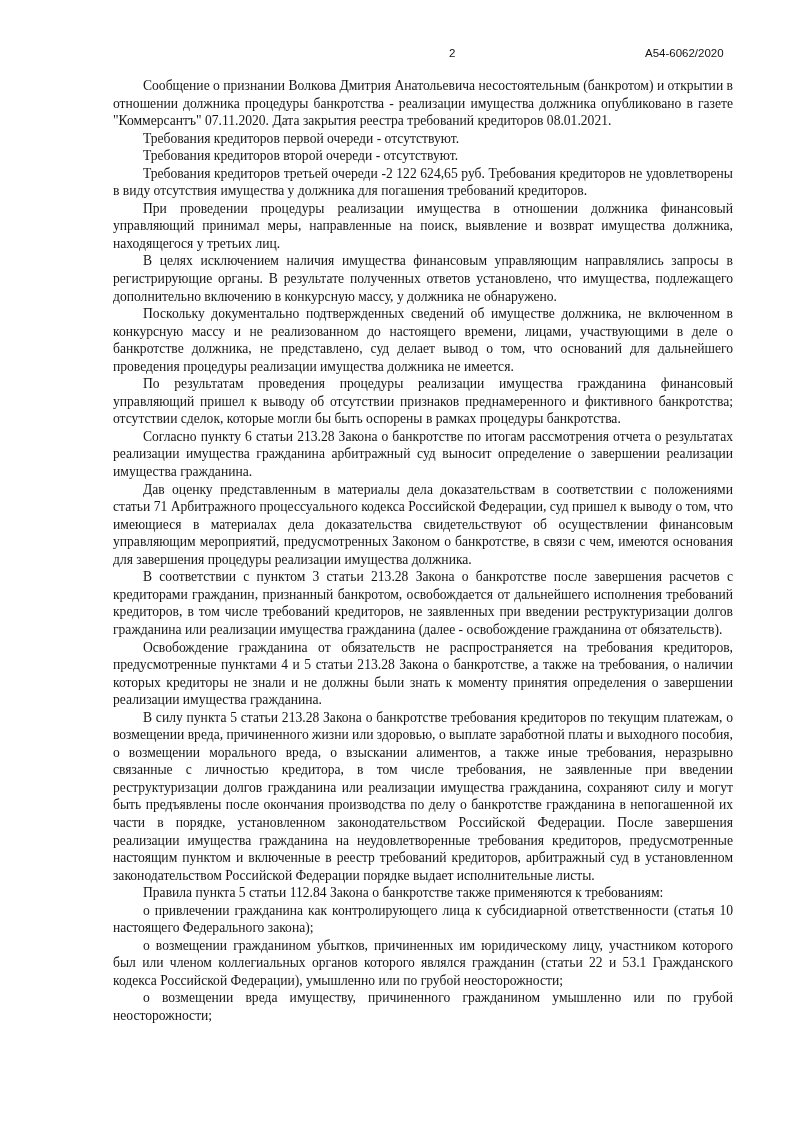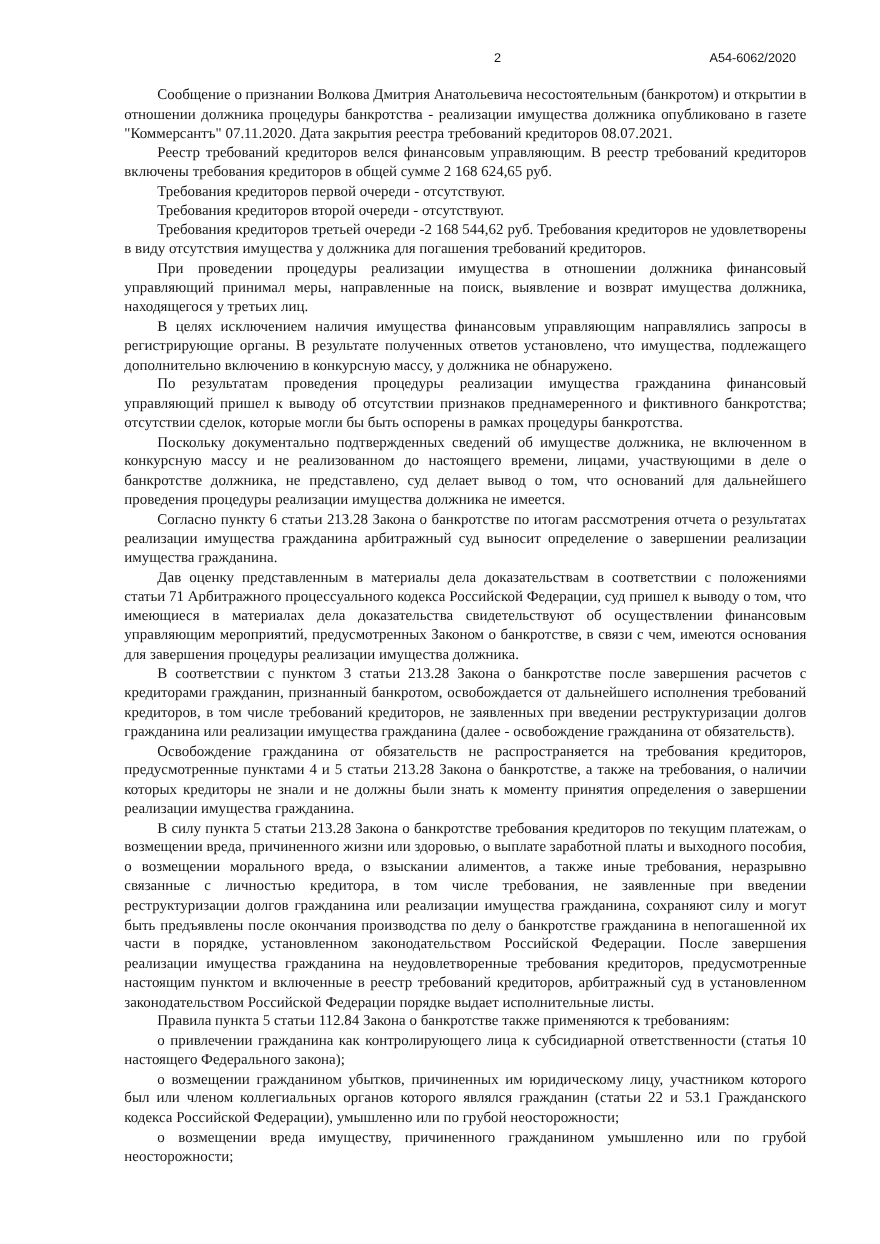--- a/index.html
+++ b/index.html
@@ -23,29 +23,28 @@
 </head>
 <body>
 
 <div class="page">
   <div class="header">
     <span class="page-num">2</span>
     <span class="case-num">А54-6062/2020</span>
   </div>
 
   <div class="body">
-    <p>Сообщение о признании Волкова Дмитрия Анатольевича несостоятельным (банкротом) и открытии в отношении должника процедуры банкротства - реализации имущества должника опубликовано в газете "Коммерсантъ" 07.11.2020. Дата закрытия реестра требований кредиторов 08.07.2021.</p>
-    <p>Реестр требований кредиторов велся финансовым управляющим. В реестр требований кредиторов включены требования кредиторов в общей сумме 2 168 624,65 руб.</p>
+    <p>Сообщение о признании Волкова Дмитрия Анатольевича несостоятельным (банкротом) и открытии в отношении должника процедуры банкротства - реализации имущества должника опубликовано в газете "Коммерсантъ" 07.11.2020. Дата закрытия реестра требований кредиторов 08.01.2021.</p>
     <p>Требования кредиторов первой очереди - отсутствуют.</p>
     <p>Требования кредиторов второй очереди  - отсутствуют.</p>
-    <p>Требования кредиторов третьей очереди -2 168 544,62 руб. Требования кредиторов не удовлетворены в виду отсутствия имущества у должника для погашения требований кредиторов.</p>
+    <p>Требования кредиторов третьей очереди -2 122 624,65 руб. Требования кредиторов не удовлетворены в виду отсутствия имущества у должника для погашения требований кредиторов.</p>
     <p>При проведении процедуры реализации имущества в отношении должника финансовый управляющий принимал меры, направленные на поиск, выявление и возврат имущества должника, находящегося у третьих лиц.</p>
     <p>В целях исключением наличия имущества финансовым управляющим направлялись запросы в регистрирующие органы. В результате полученных ответов установлено, что имущества, подлежащего дополнительно включению в конкурсную массу, у должника не обнаружено.</p>
+    <p>Поскольку документально подтвержденных сведений об имуществе должника, не включенном в конкурсную массу и не реализованном до настоящего времени, лицами, участвующими в деле о банкротстве должника, не представлено, суд делает вывод о том, что оснований для дальнейшего проведения процедуры реализации имущества должника не имеется.</p>
     <p>По результатам проведения процедуры реализации имущества гражданина финансовый управляющий пришел к выводу об отсутствии признаков преднамеренного и фиктивного банкротства; отсутствии сделок, которые могли бы быть оспорены в рамках процедуры банкротства.</p>
-    <p>Поскольку документально подтвержденных сведений об имуществе должника, не включенном в конкурсную массу и не реализованном до настоящего времени, лицами, участвующими в деле о банкротстве должника, не представлено, суд делает вывод о том, что оснований для дальнейшего проведения процедуры реализации имущества должника не имеется.</p>
     <p>Согласно пункту  6 статьи 213.28 Закона о банкротстве по итогам рассмотрения отчета о результатах реализации имущества гражданина арбитражный суд выносит определение о завершении реализации имущества гражданина.</p>
     <p>Дав оценку представленным в материалы дела доказательствам в соответствии с положениями статьи 71 Арбитражного процессуального кодекса Российской Федерации, суд пришел к выводу о том, что имеющиеся в материалах дела доказательства свидетельствуют об осуществлении финансовым управляющим мероприятий, предусмотренных Законом о банкротстве, в связи с чем, имеются основания для завершения процедуры реализации имущества должника.</p>
     <p>В соответствии с пунктом 3 статьи 213.28 Закона о банкротстве  после завершения расчетов с кредиторами гражданин, признанный банкротом, освобождается от дальнейшего исполнения требований кредиторов, в том числе требований кредиторов, не заявленных при введении реструктуризации долгов гражданина или реализации имущества гражданина (далее - освобождение гражданина от обязательств).</p>
     <p>Освобождение гражданина от обязательств не распространяется на требования кредиторов, предусмотренные пунктами 4 и 5 статьи 213.28 Закона о банкротстве, а также на требования, о наличии которых кредиторы не знали и не должны были знать к моменту принятия определения о завершении реализации имущества гражданина.</p>
     <p>В силу пункта 5 статьи 213.28 Закона о банкротстве  требования кредиторов по текущим платежам, о возмещении вреда, причиненного жизни или здоровью, о выплате заработной платы и выходного пособия, о возмещении морального вреда, о взыскании алиментов, а также иные требования, неразрывно связанные с личностью кредитора, в том числе требования, не заявленные при введении реструктуризации долгов гражданина или реализации имущества гражданина, сохраняют силу и могут быть предъявлены после окончания производства по делу о банкротстве гражданина в непогашенной их части в порядке, установленном законодательством Российской Федерации. После завершения реализации имущества гражданина на неудовлетворенные требования кредиторов, предусмотренные настоящим пунктом и включенные в реестр требований кредиторов, арбитражный суд в установленном законодательством Российской Федерации порядке выдает исполнительные листы.</p>
     <p>Правила пункта 5 статьи 112.84 Закона о банкротстве  также применяются к требованиям:</p>
     <p>о привлечении гражданина как контролирующего лица к субсидиарной ответственности (статья 10 настоящего Федерального закона);</p>
     <p>о возмещении гражданином убытков, причиненных им юридическому лицу, участником которого был или членом коллегиальных органов которого являлся гражданин (статьи 22 и 53.1 Гражданского кодекса Российской Федерации), умышленно или по грубой неосторожности;</p>
     <p>о возмещении вреда имуществу, причиненного гражданином умышленно или по грубой неосторожности;</p>
   </div>

